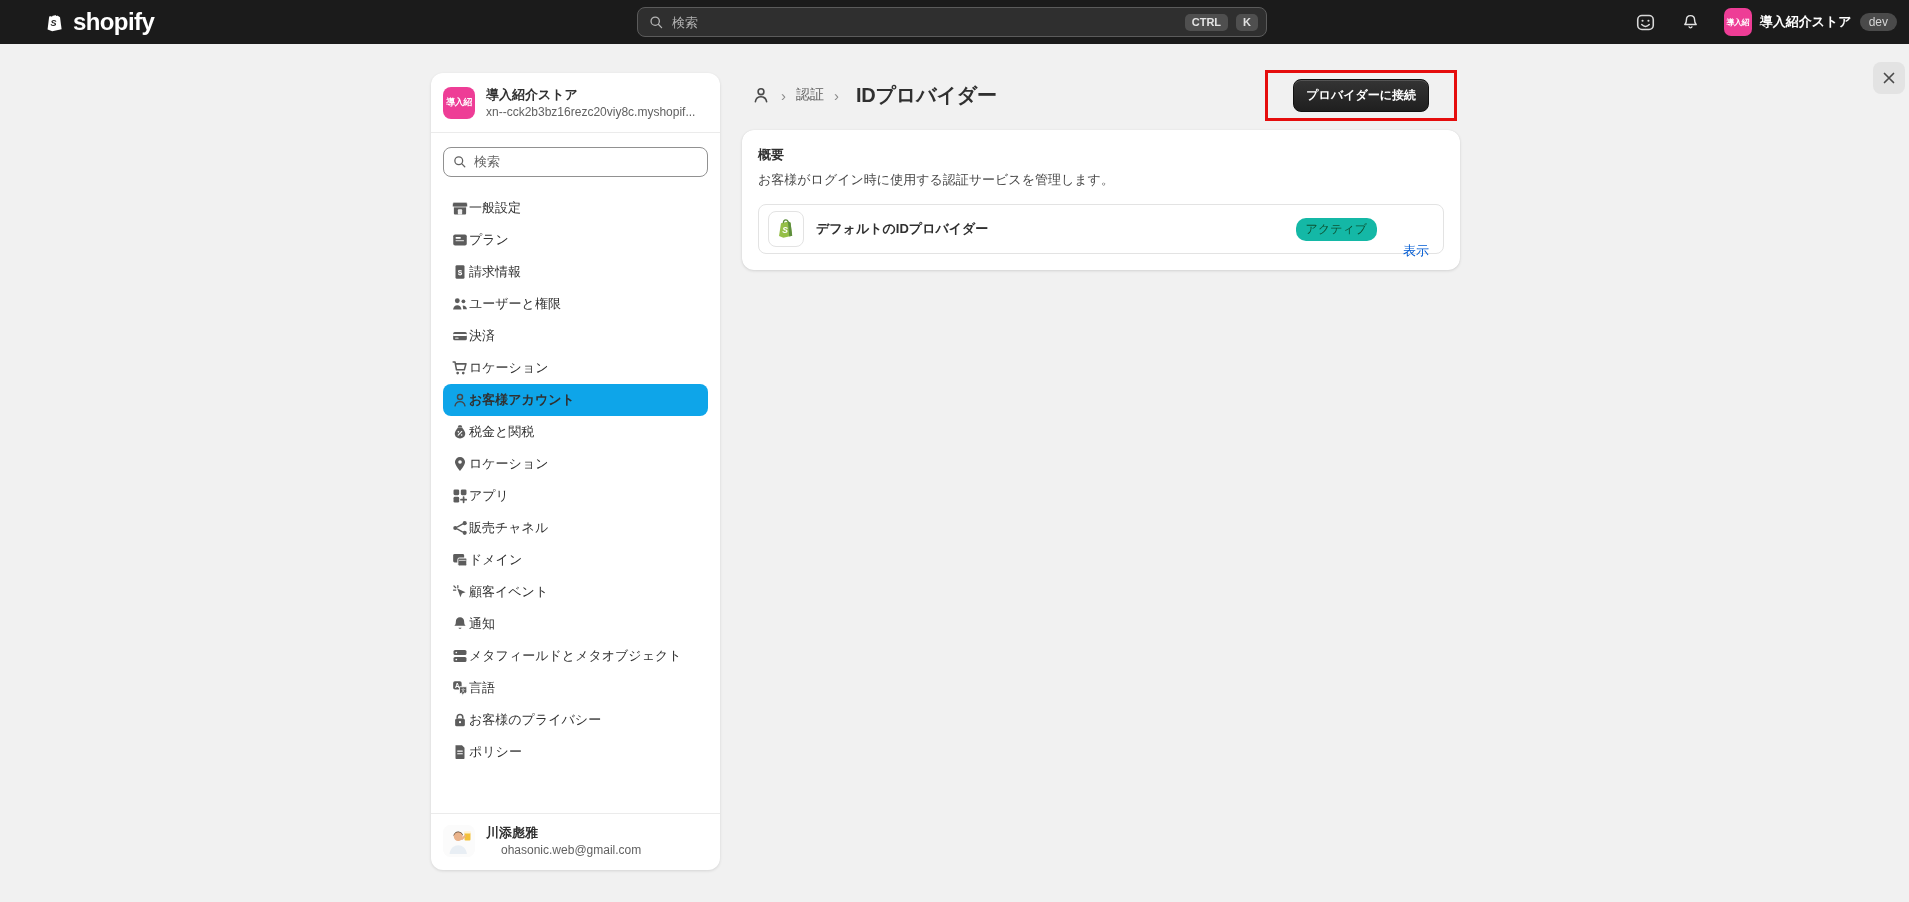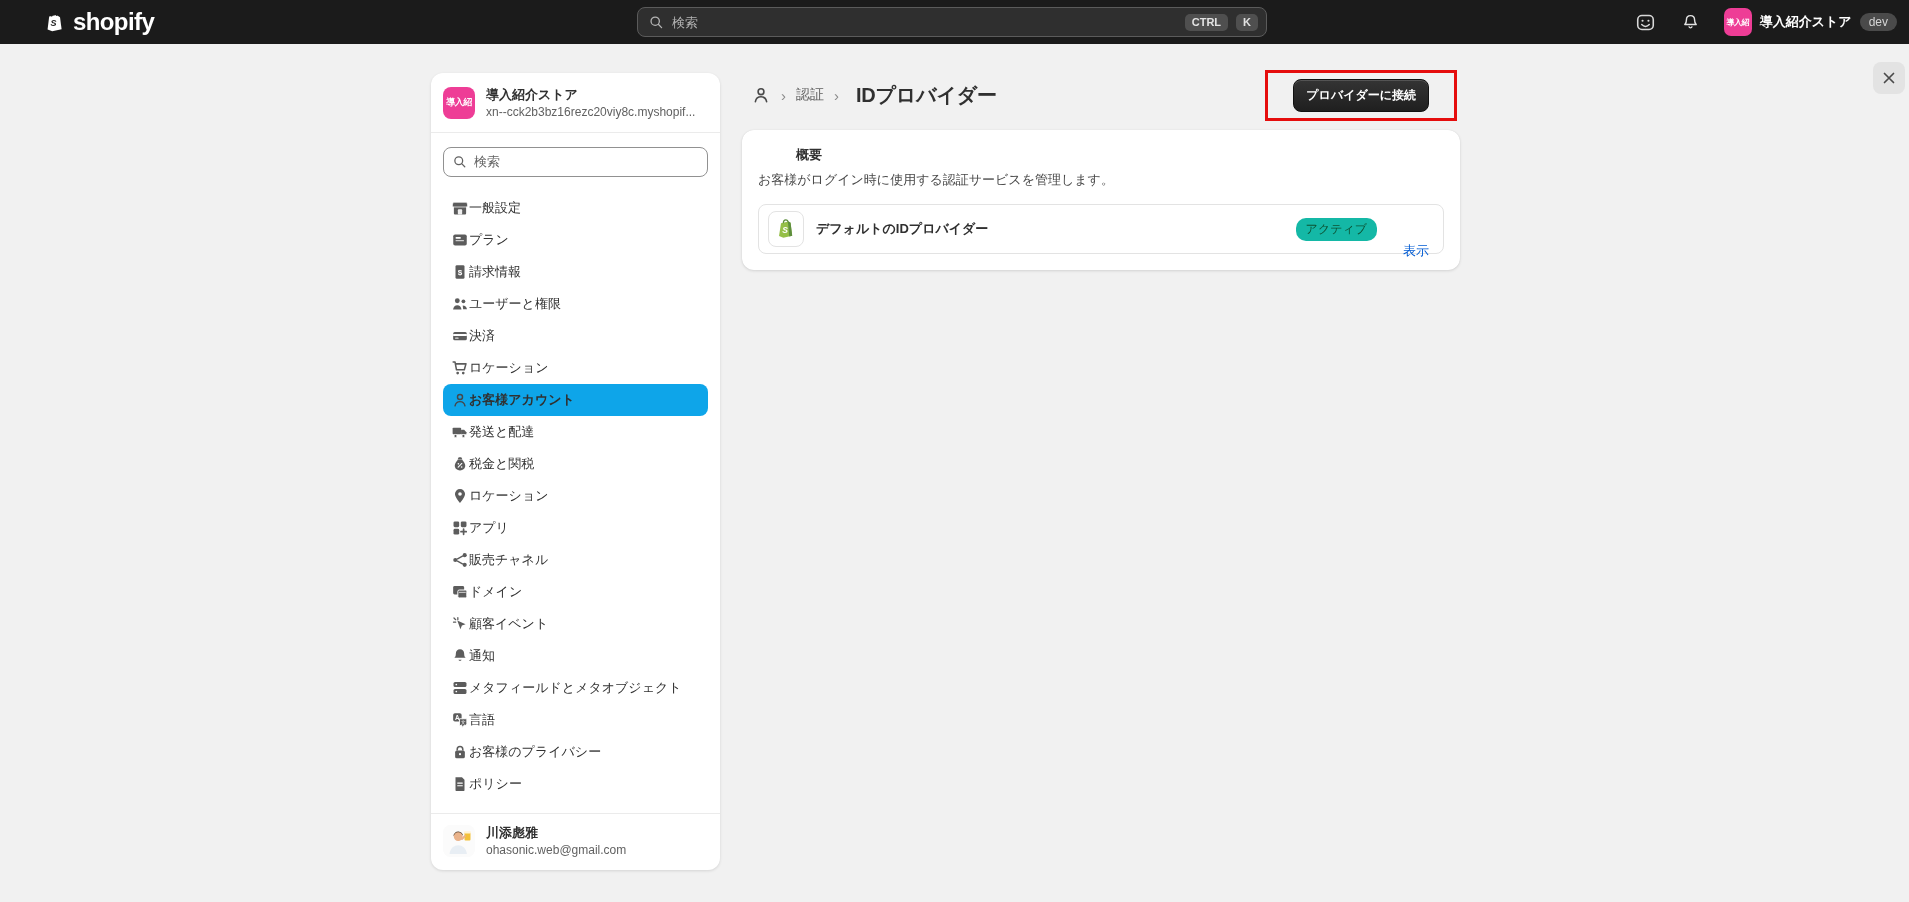--- a/index.html
+++ b/index.html
@@ -48,37 +48,37 @@
   .nav { padding:9px 12px 0; }
   .nav-item { height:32px; display:flex; align-items:center; gap:0; padding:0 8px; border-radius:8px; cursor:pointer; }
   .nav-item.selected { background:#0ea5e9; }
   .nav-icon { width:18px; height:18px; flex:none; display:flex; }
   .nav-icon svg { width:18px; height:18px; }
   .nav-label { font-size:13px; color:#303030; }
   .nav-item.selected .nav-label { font-weight:600; }
   .sb-footer { margin-top:auto; border-top:1px solid #ebebeb; padding:10px 12px 12px; display:flex; gap:11px; align-items:center; }
   .user-avatar { width:32px; height:32px; border-radius:8px; overflow:hidden; flex:none; background:#fafafa; }
   .user-name { font-size:13px; font-weight:700; color:#303030; line-height:1.35; }
-  .user-email { font-size:12px; color:#616161; line-height:1.35; }
+  .user-email { font-size:12px; color:#616161; line-height:1.35;margin-left:15px; }
 
   
   .main { position:absolute; left:742px; top:75px; width:718px; }
   .page-header { display:flex; align-items:center; height:40px; }
   .breadcrumb { display:flex; align-items:center; gap:10px; padding-left:9px; }
   .crumb-sep { color:#8a8a8a; font-size:15px; }
   .crumb-link { color:#616161; font-size:14px; cursor:pointer; }
   .page-title { color:#303030; font-size:20px; font-weight:700; letter-spacing:-.2px;margin-left:7px; }
   .header-spacer { flex:1; }
   .annotation { border:3px solid #e50d0d; padding:6px 25px; margin-right:3px; }
   .primary-btn { background:linear-gradient(180deg,#343434,#1f1f1f); color:#fff; font-size:12px; font-weight:600;
     padding:7px 12px; border-radius:8px; border:1px solid #111; box-shadow:inset 0 1px 0 rgba(255,255,255,.16);
     cursor:pointer; font-family:inherit; white-space:nowrap; }
   .card { margin-top:15px; background:#fff; border-radius:12px; padding:16px;
     box-shadow:0 1px 3px rgba(0,0,0,.12), 0 0 1px rgba(0,0,0,.1); }
-  .card-title { font-size:13px; font-weight:700; color:#303030;margin-left:38px; }
+  .card-title { font-size:13px; font-weight:700; color:#303030; }
   .card-desc { font-size:13px; color:#494949; margin-top:7px; }
   .provider-row { margin-top:15px; border:1px solid #e3e3e3; border-radius:8px; height:50px;
     display:flex; align-items:center; gap:12px; padding:0 14px 0 9px; }
   .provider-icon-tile { width:36px; height:36px; border:1px solid #e3e3e3; border-radius:8px; background:#fff;
     display:flex; align-items:center; justify-content:center; flex:none; }
   .provider-name { font-size:13px; font-weight:600; color:#303030; flex:1; }
   .status-badge { background:#14b8a6; color:#0c5132; font-size:12px; font-weight:500; padding:3px 10px; border-radius:10px; }
   .view-link { color:#005bd3; font-size:13px; margin-left:14px; cursor:pointer; text-decoration:none;margin-top:44px; }
 
   .close-btn { position:absolute; left:1873px; top:62px; width:32px; height:32px; border-radius:8px;
@@ -222,31 +222,20 @@
           <svg viewBox="0 0 20 20">
             <circle cx="10" cy="6.7" r="2.8" fill="none" stroke="#45484b" stroke-width="1.6"></circle>
             <path d="M4.5 16.5c.6-3 2.8-4.7 5.5-4.7s4.9 1.7 5.5 4.7" fill="none" stroke="#45484b" stroke-width="1.6" stroke-linecap="round"></path>
           </svg>
         </span>
         <span class="nav-label">お客様アカウント</span>
       </div>
       <div class="nav-item">
         <span class="nav-icon">
           <svg viewBox="0 0 20 20">
-            <rect x="1.8" y="5.2" width="9.4" height="7.2" rx="1" fill="#5c5c5c"></rect>
-            <path d="M11.2 7.6h3.4l2.5 2.7v2.1h-5.9z" fill="#5c5c5c"></path>
-            <circle cx="5" cy="14.4" r="1.7" fill="#5c5c5c" stroke="#fff" stroke-width=".8"></circle>
-            <circle cx="13.8" cy="14.4" r="1.7" fill="#5c5c5c" stroke="#fff" stroke-width=".8"></circle>
-          </svg>
-        </span>
-        <span class="nav-label">発送と配達</span>
-      </div>
-      <div class="nav-item">
-        <span class="nav-icon">
-          <svg viewBox="0 0 20 20">
             <path d="M7.8 5h4.4l1.9 2.6c1 1.4 1.7 2.9 1.7 4.4 0 3-2.5 5.1-5.8 5.1s-5.8-2.1-5.8-5.1c0-1.5.7-3 1.7-4.4z" fill="#5c5c5c"></path>
             <path d="M7.4 4.8l1.2-2.2h2.8l1.2 2.2z" fill="#5c5c5c"></path>
             <path d="M8 13.6l4-4.2" stroke="#fff" stroke-width="1.2" stroke-linecap="round"></path>
             <circle cx="8.2" cy="9.8" r=".9" fill="#fff"></circle>
             <circle cx="11.8" cy="13.3" r=".9" fill="#fff"></circle>
           </svg>
         </span>
         <span class="nav-label">税金と関税</span>
       </div>
       <div class="nav-item">

